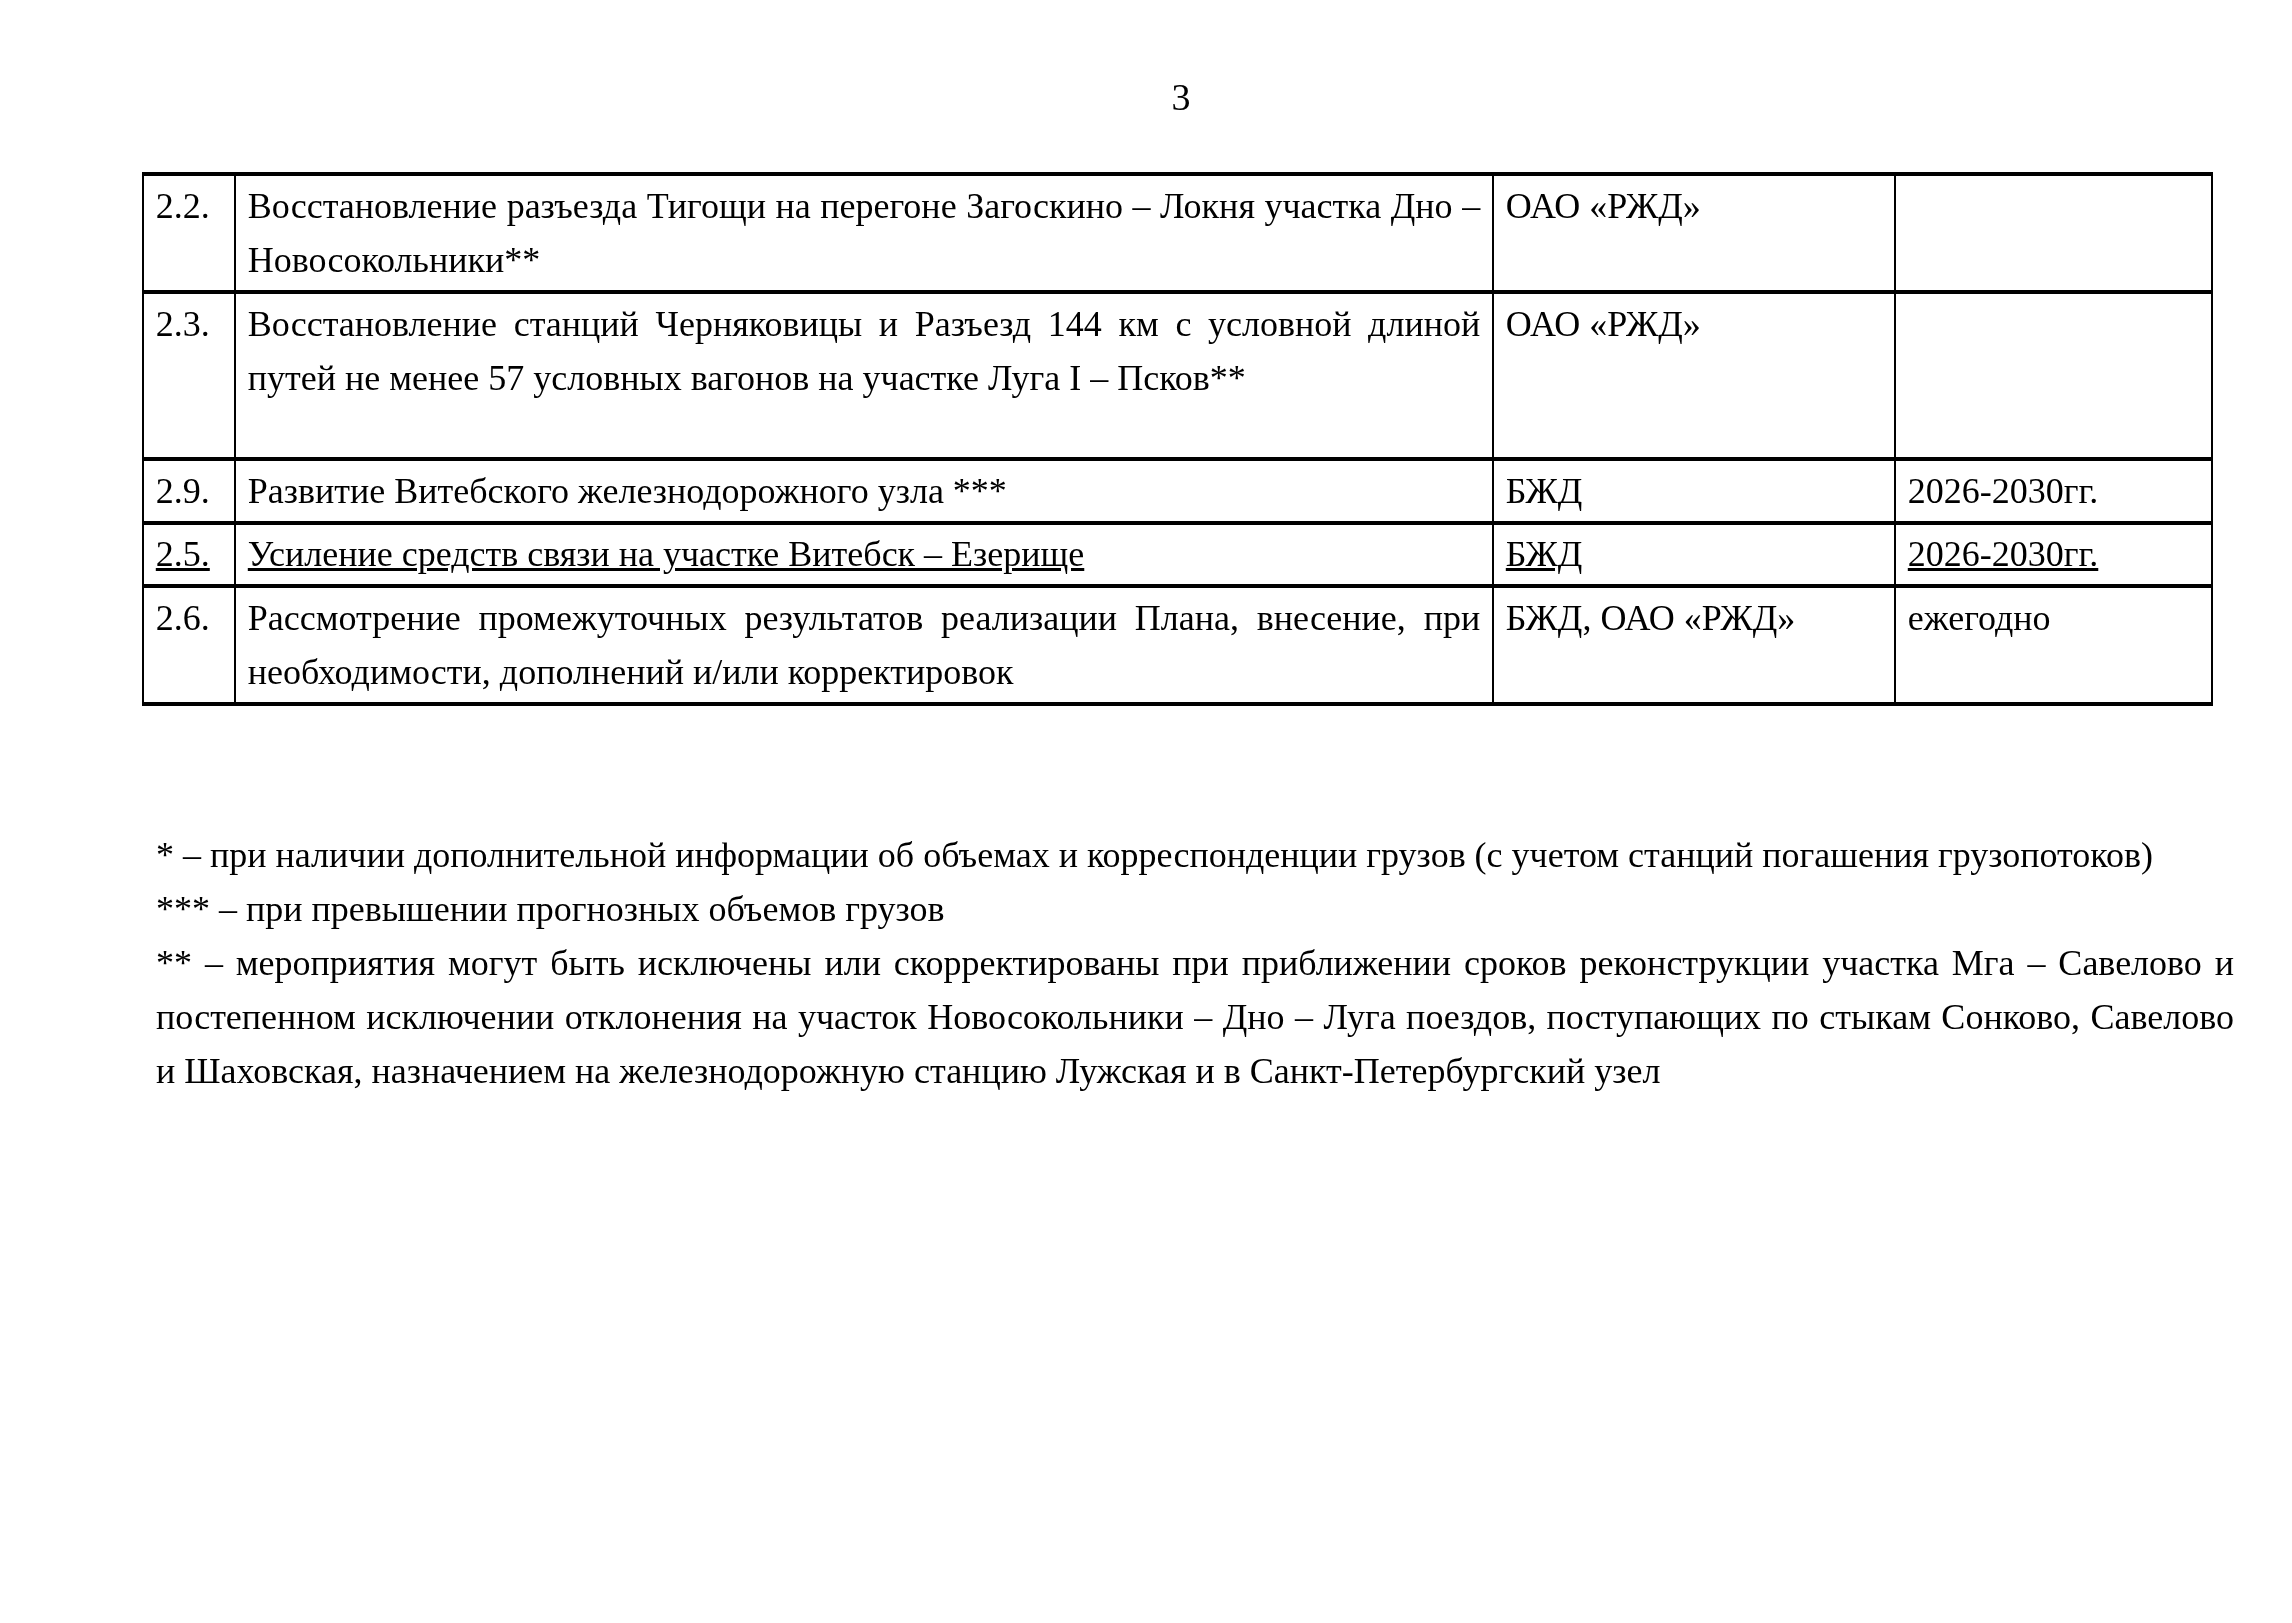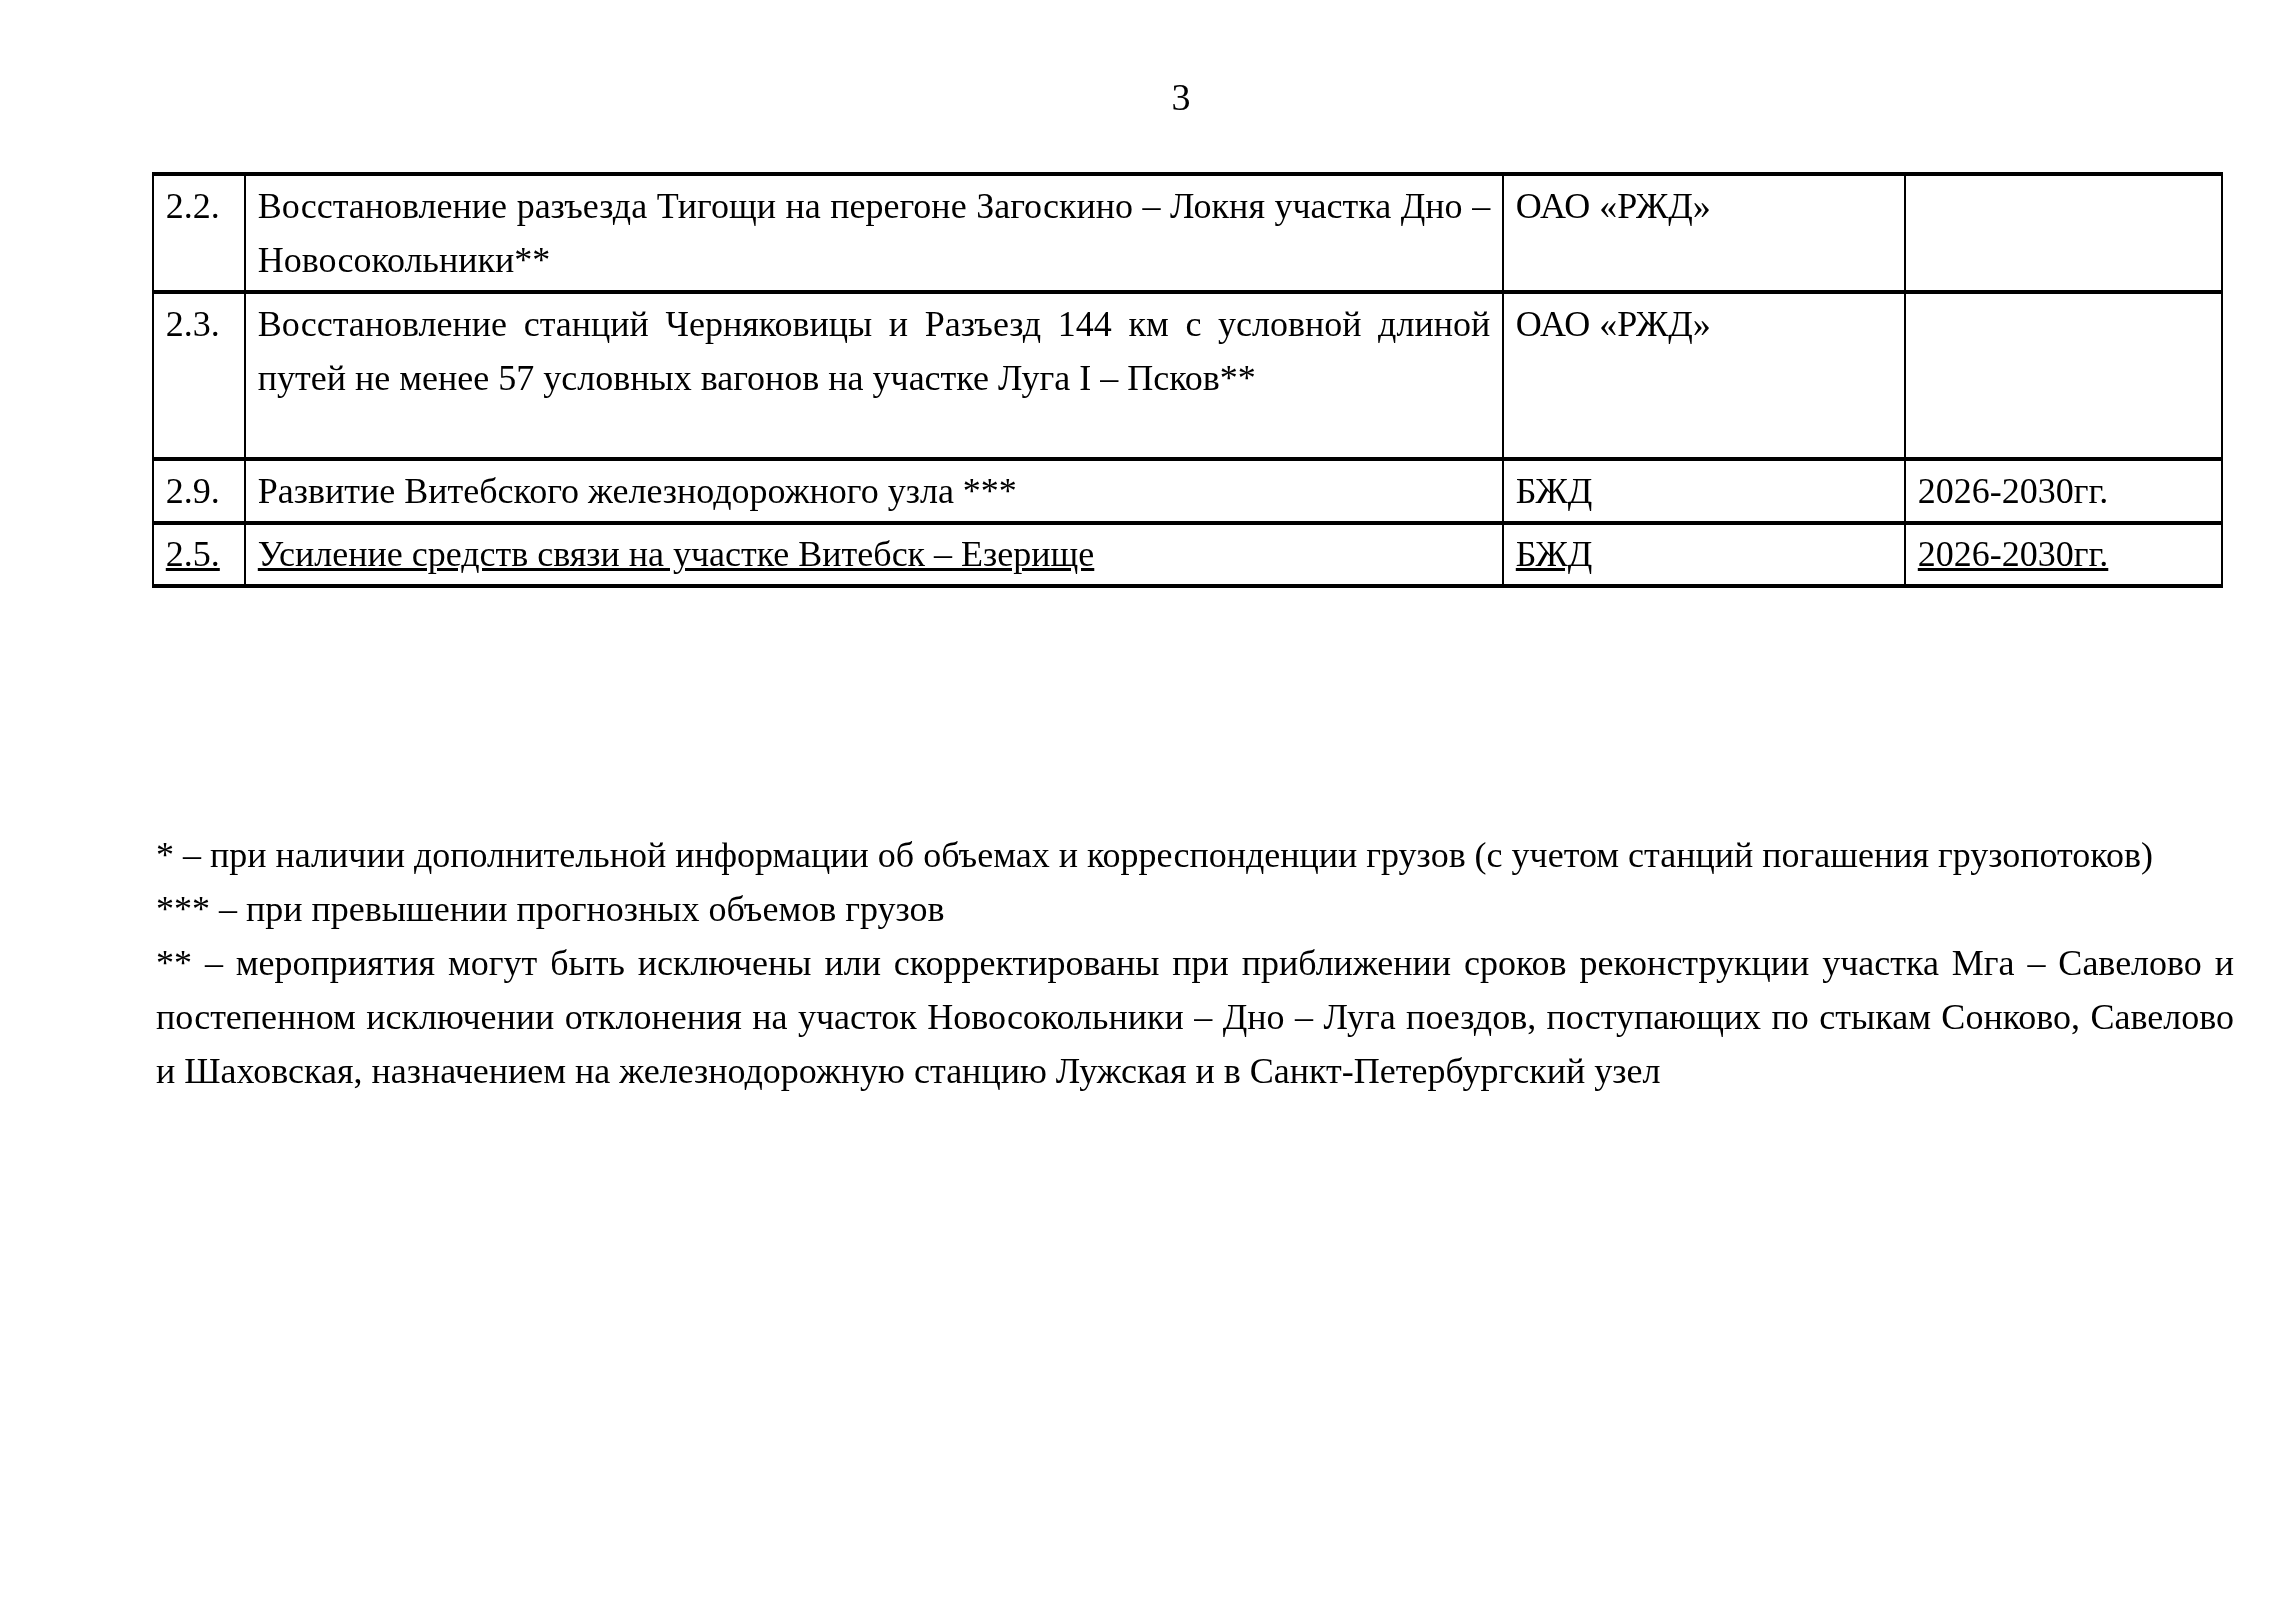--- a/index.html
+++ b/index.html
@@ -21,21 +21,21 @@
     top: 76px;
     left: 142px;
     width: 2078px;
     text-align: center;
     font-size: 38px;
     line-height: 43px;
   }
   table.plan-table {
     position: absolute;
     top: 172px;
-    left: 152px;
+    left: 142px;
     width: 2068px;
     border-collapse: collapse;
     table-layout: fixed;
   }
   table.plan-table col.c-num    { width: 92px; }
   table.plan-table col.c-act    { width: 1258px; }
   table.plan-table col.c-org    { width: 402px; }
   table.plan-table col.c-period { width: 317px; }
   table.plan-table td {
     border-left: 2.9px solid #000;
@@ -110,20 +110,26 @@
         <td class="cell-activity">Развитие Витебского железнодорожного узла ***</td>
         <td class="cell-org">БЖД</td>
         <td class="cell-period">2026-2030гг.</td>
       </tr>
       <tr class="row-25">
         <td class="cell-num">2.5.</td>
         <td class="cell-activity">Усиление средств связи на участке Витебск – Езерище</td>
         <td class="cell-org">БЖД</td>
         <td class="cell-period">2026-2030гг.</td>
       </tr>
+      <tr class="row-26">
+        <td class="cell-num">2.6.</td>
+        <td class="cell-activity">Рассмотрение промежуточных результатов реализации Плана, внесение, при необходимости, дополнений и/или корректировок</td>
+        <td class="cell-org">БЖД, ОАО «РЖД»</td>
+        <td class="cell-period">ежегодно</td>
+      </tr>
     </tbody>
   </table>
 
   <div class="footnotes">
     <p>* – при наличии дополнительной информации об объемах и корреспонденции грузов (с учетом станций погашения грузопотоков)</p>
     <p>*** – при превышении прогнозных объемов грузов</p>
     <p>** – мероприятия могут быть исключены или скорректированы при приближении сроков реконструкции участка Мга – Савелово и постепенном исключении отклонения на участок Новосокольники – Дно – Луга поездов, поступающих по стыкам Сонково, Савелово и Шаховская, назначением на железнодорожную станцию Лужская и в Санкт-Петербургский узел</p>
   </div>
 
 </div>

